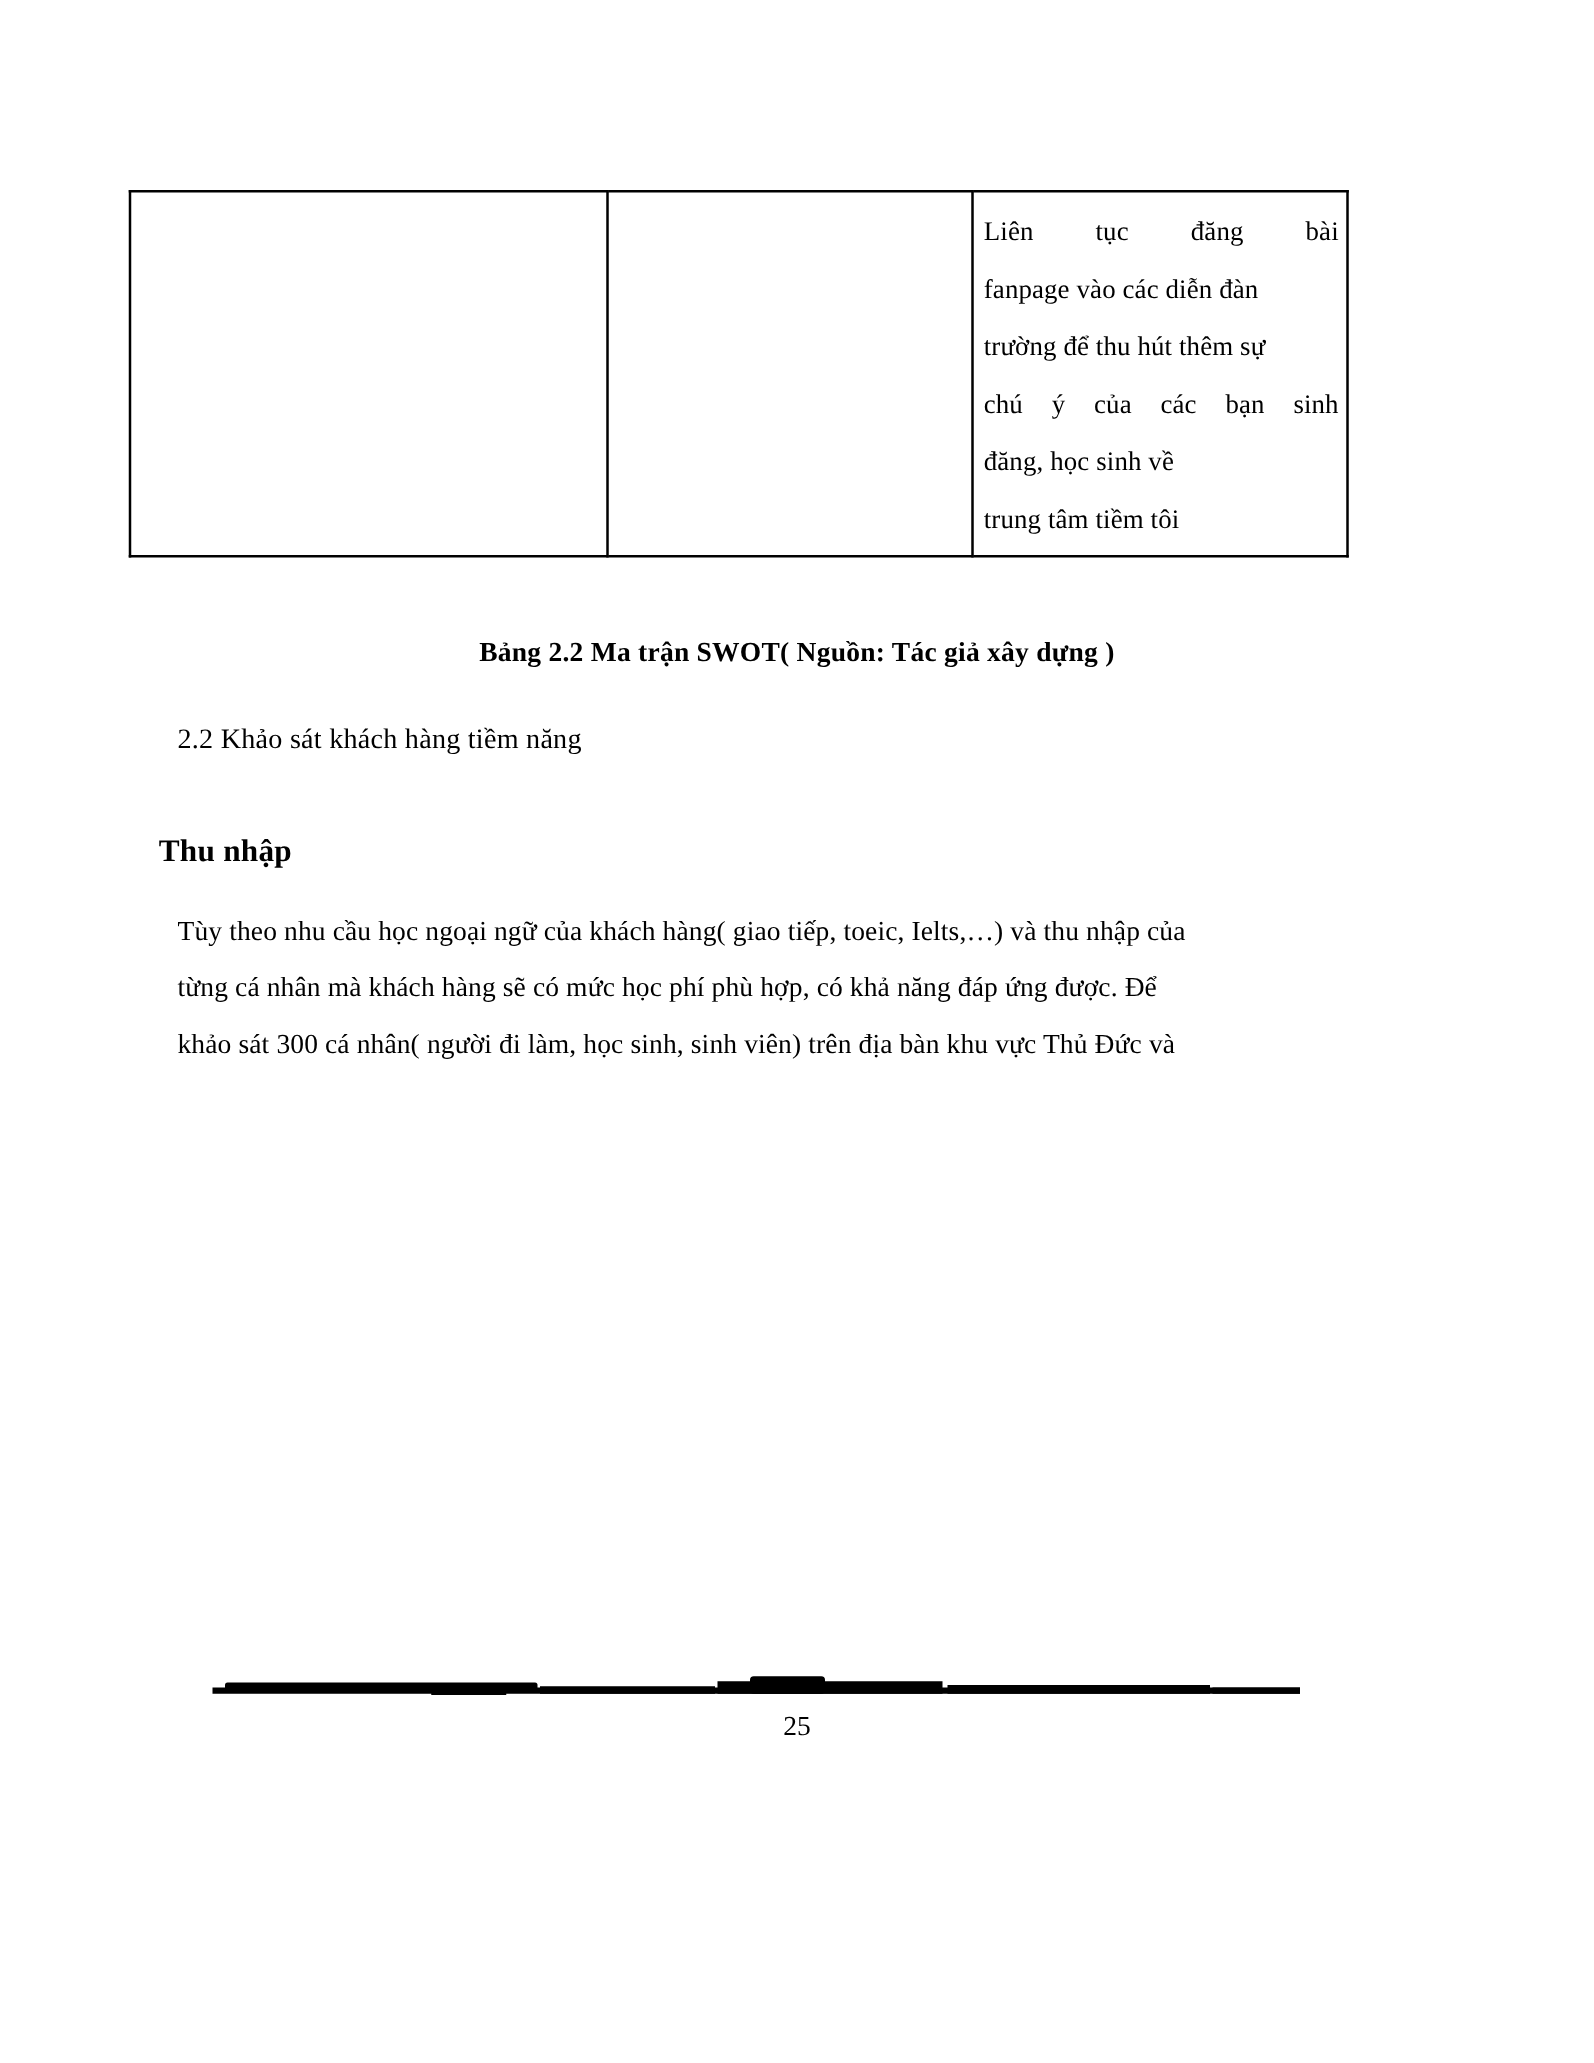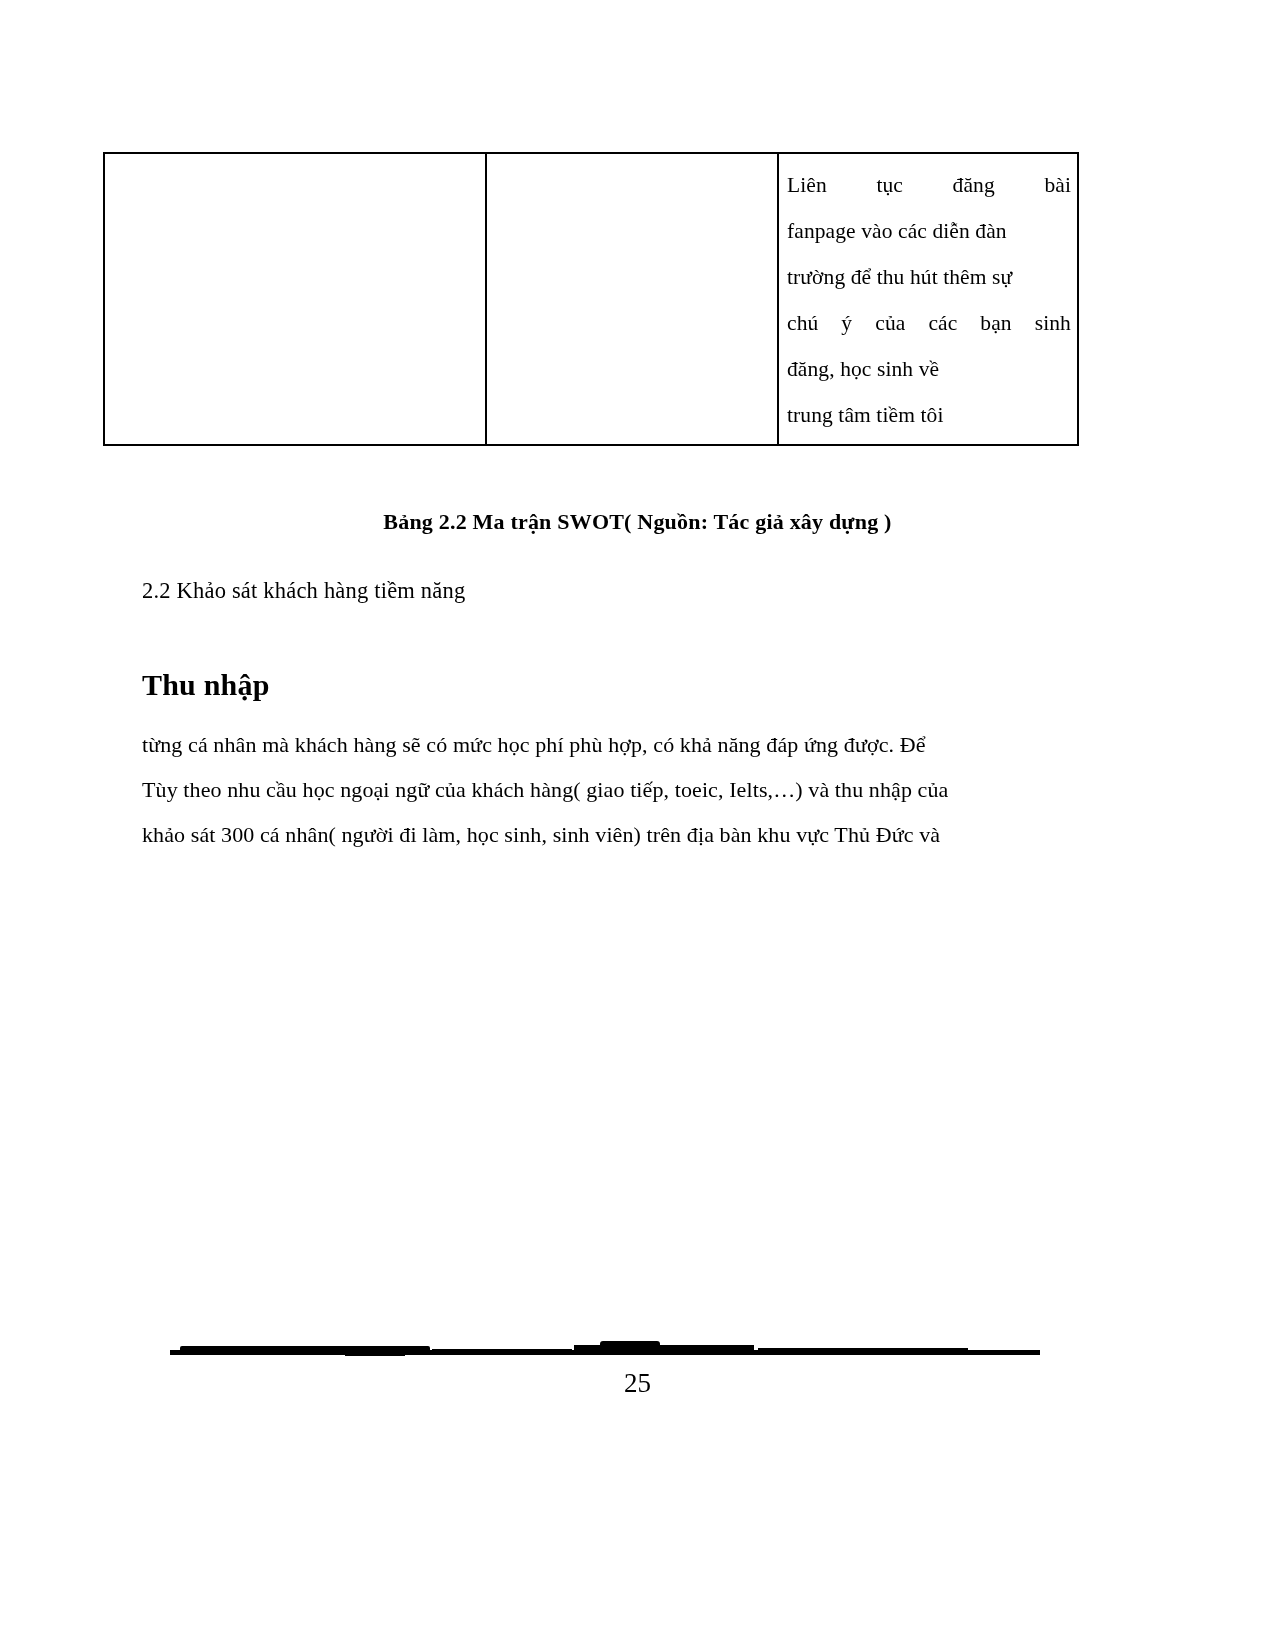--- a/index.html
+++ b/index.html
@@ -79,24 +79,24 @@
   .heading-2 {
     position: absolute;
     left: 142px;
     top: 578px;
     font-weight: normal;
     font-size: 22.5px;
     letter-spacing: 0.2px;
   }
   .heading-3 {
     position: absolute;
-    left: 142px;
+    left: 127px;
     top: 668px;
     font-weight: bold;
-    font-size: 30px;
+    font-size: 25px;
     letter-spacing: 0.2px;
   }
 
   
   .body-para {
     position: absolute;
     left: 142px;
     top: 722px;
     width: 932px;
     font-size: 22px;
@@ -134,21 +134,21 @@
   .sm7 { left: 430px; top: 5px;  width: 60px;  height: 14px; border-radius: 3px; }
   .sm8 { left: 175px; top: 12px; width: 60px;  height: 8px; }
 
   
   .page-number {
     position: absolute;
     left: 0;
     right: 0;
     top: 1368px;
     text-align: center;
-    font-size: 27px;
+    font-size: 22px;
   }
 </style>
 </head>
 <body>
 
 <div class="page">
 
   <table class="swot-table">
     <tbody>
         <tr>
@@ -181,24 +181,24 @@
     </table>
 
   <div class="caption">Bảng 2.2 Ma trận SWOT( Nguồn: Tác giả xây dựng )</div>
 
   <div class="heading-2">2.2 Khảo sát khách hàng tiềm năng</div>
 
   <div class="heading-3">Thu nhập</div>
 
   <div class="body-para">
     <span class="bline stretch">
-      <span>từng cá nhân mà khách hàng sẽ có mức học phí phù hợp, có khả năng đáp ứng được. Để</span>
+      <span>Tùy theo nhu cầu học ngoại ngữ của khách hàng( giao tiếp, toeic, Ielts,…) và thu nhập của</span>
     </span>
     <span class="bline stretch">
-      <span>Tùy theo nhu cầu học ngoại ngữ của khách hàng( giao tiếp, toeic, Ielts,…) và thu nhập của</span>
+      <span>từng cá nhân mà khách hàng sẽ có mức học phí phù hợp, có khả năng đáp ứng được. Để</span>
     </span>
     <span class="bline stretch">
       <span>khảo sát 300 cá nhân( người đi làm, học sinh, sinh viên) trên địa bàn khu vực Thủ Đức và</span>
     </span>
   </div>
 
   <div class="smudge-wrap">
     <div class="smudge sm1"></div>
     <div class="smudge sm2"></div>
     <div class="smudge sm3"></div>

